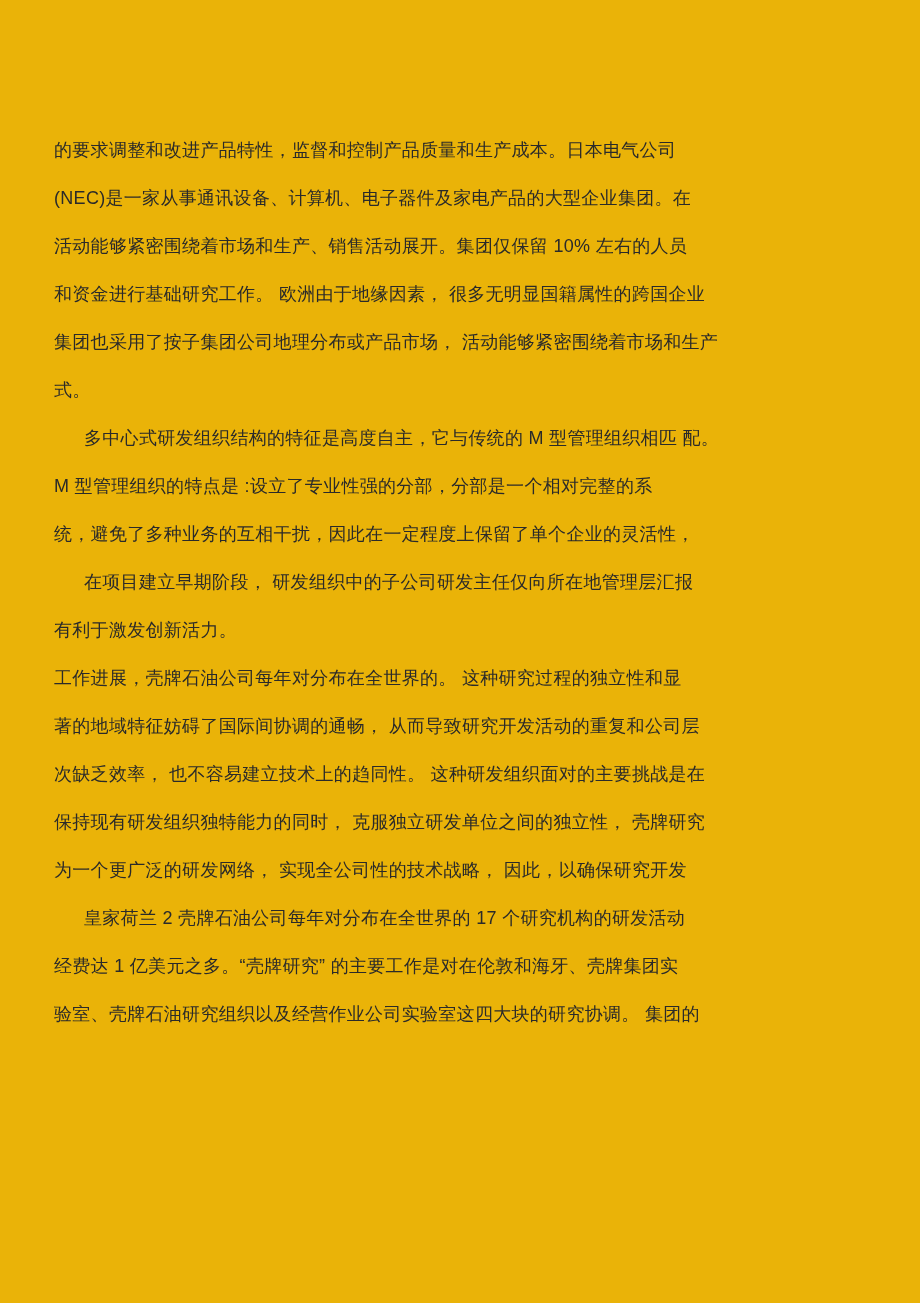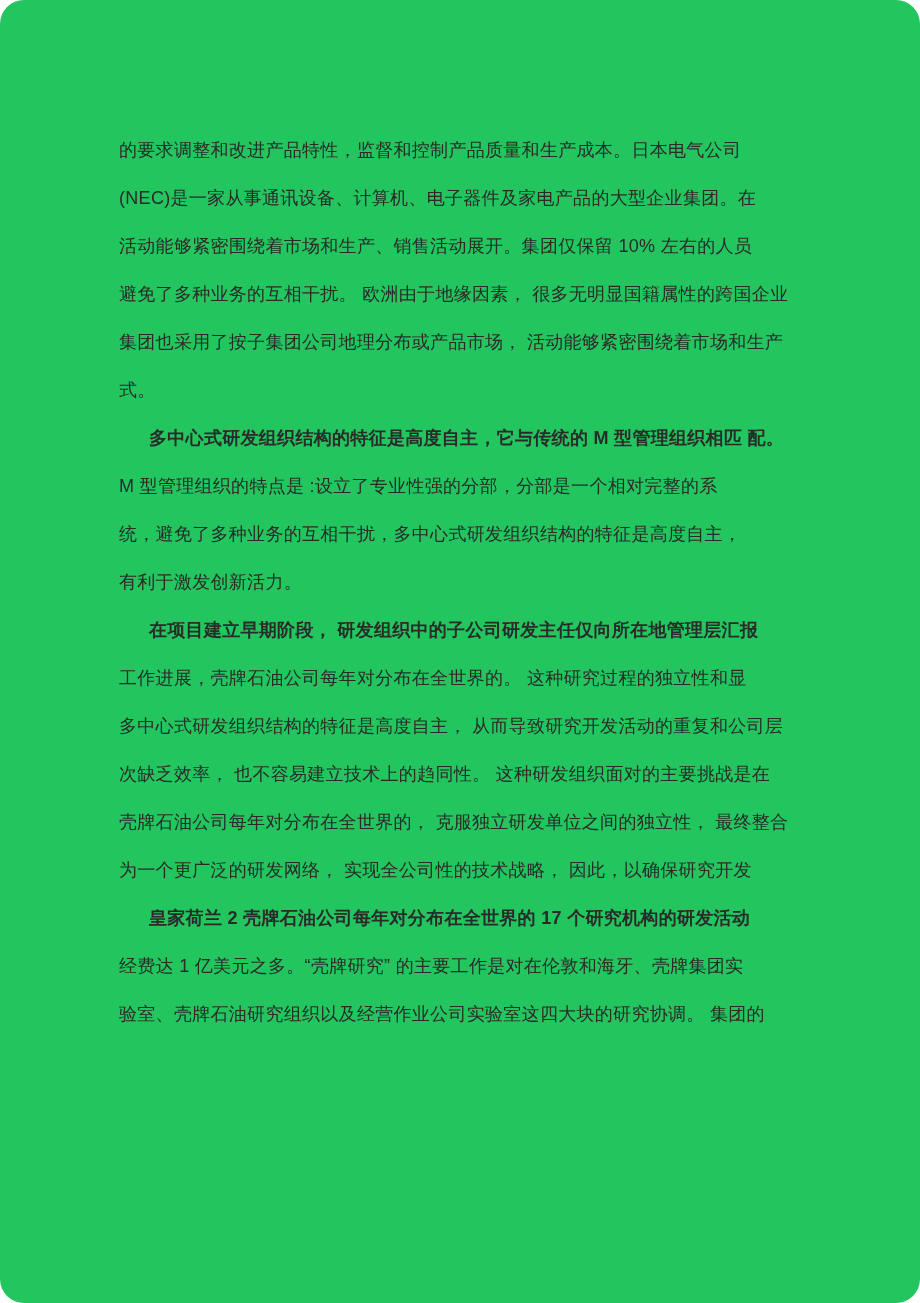--- a/index.html
+++ b/index.html
@@ -10,53 +10,51 @@
   body {
     width: 920px;
     height: 1303px;
     overflow: hidden;
     font-family: "Liberation Sans", sans-serif;
   }
   .page {
     box-sizing: border-box;
     width: 920px;
     height: 1303px;
-    padding: 126px 0 0 119px;
-    background: #22c55e;
-    border-radius: 24px;
+    padding: 126px 0 0 54px;
+    background: #eab308;
   }
   .line {
     white-space: pre;
     height: 48px;
     line-height: 48px;
     font-size: 18px;
     color: #2a2a2a;
     letter-spacing: 0.3px;
   }
   .indent {
     padding-left: 30px;
-    font-weight: bold;
   }
 </style>
 </head>
 <body>
 
 <div class="page">
   <div class="line">的要求调整和改进产品特性，监督和控制产品质量和生产成本。日本电气公司</div>
   <div class="line">(NEC)是一家从事通讯设备、计算机、电子器件及家电产品的大型企业集团。在</div>
   <div class="line">活动能够紧密围绕着市场和生产、销售活动展开。集团仅保留 10% 左右的人员</div>
-  <div class="line">避免了多种业务的互相干扰。 欧洲由于地缘因素， 很多无明显国籍属性的跨国企业</div>
+  <div class="line">和资金进行基础研究工作。 欧洲由于地缘因素， 很多无明显国籍属性的跨国企业</div>
   <div class="line">集团也采用了按子集团公司地理分布或产品市场， 活动能够紧密围绕着市场和生产</div>
   <div class="line">式。</div>
   <div class="line indent">多中心式研发组织结构的特征是高度自主，它与传统的 M 型管理组织相匹 配。</div>
   <div class="line">M 型管理组织的特点是 :设立了专业性强的分部，分部是一个相对完整的系</div>
-  <div class="line">统，避免了多种业务的互相干扰，多中心式研发组织结构的特征是高度自主，</div>
+  <div class="line">统，避免了多种业务的互相干扰，因此在一定程度上保留了单个企业的灵活性，</div>
+  <div class="line indent">在项目建立早期阶段， 研发组织中的子公司研发主任仅向所在地管理层汇报</div>
   <div class="line">有利于激发创新活力。</div>
-  <div class="line indent">在项目建立早期阶段， 研发组织中的子公司研发主任仅向所在地管理层汇报</div>
   <div class="line">工作进展，壳牌石油公司每年对分布在全世界的。 这种研究过程的独立性和显</div>
-  <div class="line">多中心式研发组织结构的特征是高度自主， 从而导致研究开发活动的重复和公司层</div>
+  <div class="line">著的地域特征妨碍了国际间协调的通畅， 从而导致研究开发活动的重复和公司层</div>
   <div class="line">次缺乏效率， 也不容易建立技术上的趋同性。 这种研发组织面对的主要挑战是在</div>
-  <div class="line">壳牌石油公司每年对分布在全世界的， 克服独立研发单位之间的独立性， 最终整合</div>
+  <div class="line">保持现有研发组织独特能力的同时， 克服独立研发单位之间的独立性， 壳牌研究</div>
   <div class="line">为一个更广泛的研发网络， 实现全公司性的技术战略， 因此，以确保研究开发</div>
   <div class="line indent">皇家荷兰 2 壳牌石油公司每年对分布在全世界的 17 个研究机构的研发活动</div>
   <div class="line">经费达 1 亿美元之多。“壳牌研究” 的主要工作是对在伦敦和海牙、壳牌集团实</div>
   <div class="line">验室、壳牌石油研究组织以及经营作业公司实验室这四大块的研究协调。 集团的</div>
 </div>
 
 </body></html>

